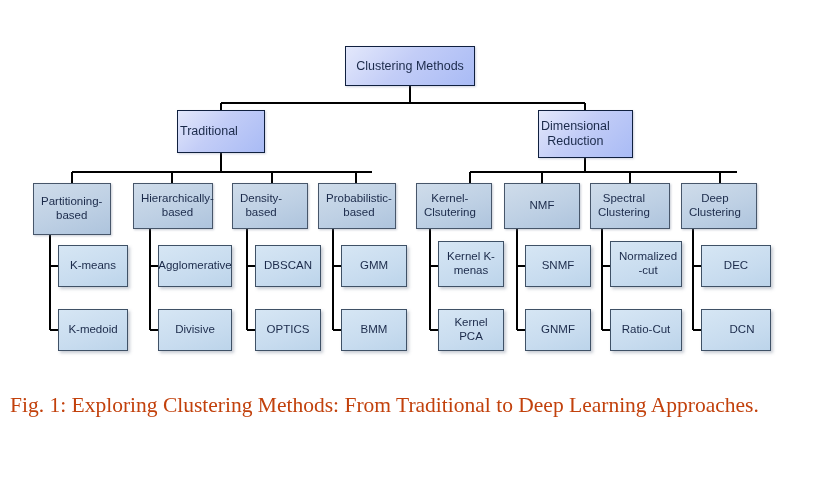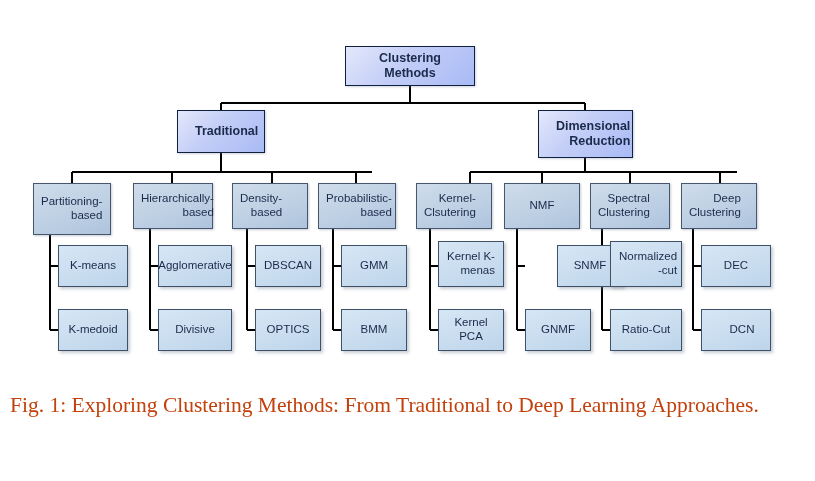--- a/index.html
+++ b/index.html
@@ -23,42 +23,41 @@
     color:#1b2a4a;
     line-height:1.18;
     z-index:2;
     white-space:pre-line;
   }
   
   .lvl-top{
     background:linear-gradient(135deg,#e3e8fb 0%,#c3cdf7 45%,#a9bbf5 100%);
     border-color:#10203f;
     font-size:12.5px;
-    padding:0 17px;
+    padding:0 2px;
     box-shadow:1px 1px 2px rgba(120,130,160,0.35);
-    font-weight:bold;
   }
   
   .lvl-cat{
     background:linear-gradient(160deg,#cfdcea 0%,#bed0e4 55%,#aec4dd 100%);
     border-color:#47566a;
     font-size:11.5px;
     padding:0 7px;
     box-shadow:1px 1px 2px rgba(120,130,150,0.40);
   }
   
   .lvl-leaf{
     background:linear-gradient(160deg,#d6e6f4 0%,#c8dcef 60%,#bcd4ea 100%);
     border-color:#3f5166;
     font-size:11.5px;
     padding:0 8px;
     box-shadow:2px 2px 3px rgba(120,130,150,0.42);
   }
   .center{justify-content:center;text-align:center;}
-  .left{justify-content:flex-start;text-align:right;}
+  .left{justify-content:flex-start;text-align:center;}
   #caption{
     position:absolute;
     left:10px;top:392px;width:760px;
     font-family:"Liberation Serif", serif;
     font-size:21.5px;
     color:#c2410c;
     text-align:justify;
     line-height:1.28;
   }
   #caption span{display:inline;}
@@ -162,21 +161,21 @@
   <div class="node lvl-leaf center" style="left:255px;top:245px;width:66px;height:42px;">
     <span>DBSCAN</span>
   </div>
   <div class="node lvl-leaf left" style="left:438px;top:241px;width:66px;height:46px;">
     <span>Kernel K-
 menas</span>
   </div>
   <div class="node lvl-leaf center" style="left:341px;top:245px;width:66px;height:42px;">
     <span>GMM</span>
   </div>
-  <div class="node lvl-leaf center" style="left:525px;top:245px;width:66px;height:42px;margin-left:32px;">
+  <div class="node lvl-leaf center" style="left:525px;top:245px;width:66px;height:42px;">
     <span>SNMF</span>
   </div>
   <div class="node lvl-leaf center" style="left:701px;top:245px;width:70px;height:42px;">
     <span>DEC</span>
   </div>
   <div class="node lvl-leaf left" style="left:610px;top:241px;width:72px;height:46px;">
     <span>Normalized
 -cut</span>
   </div>
 

